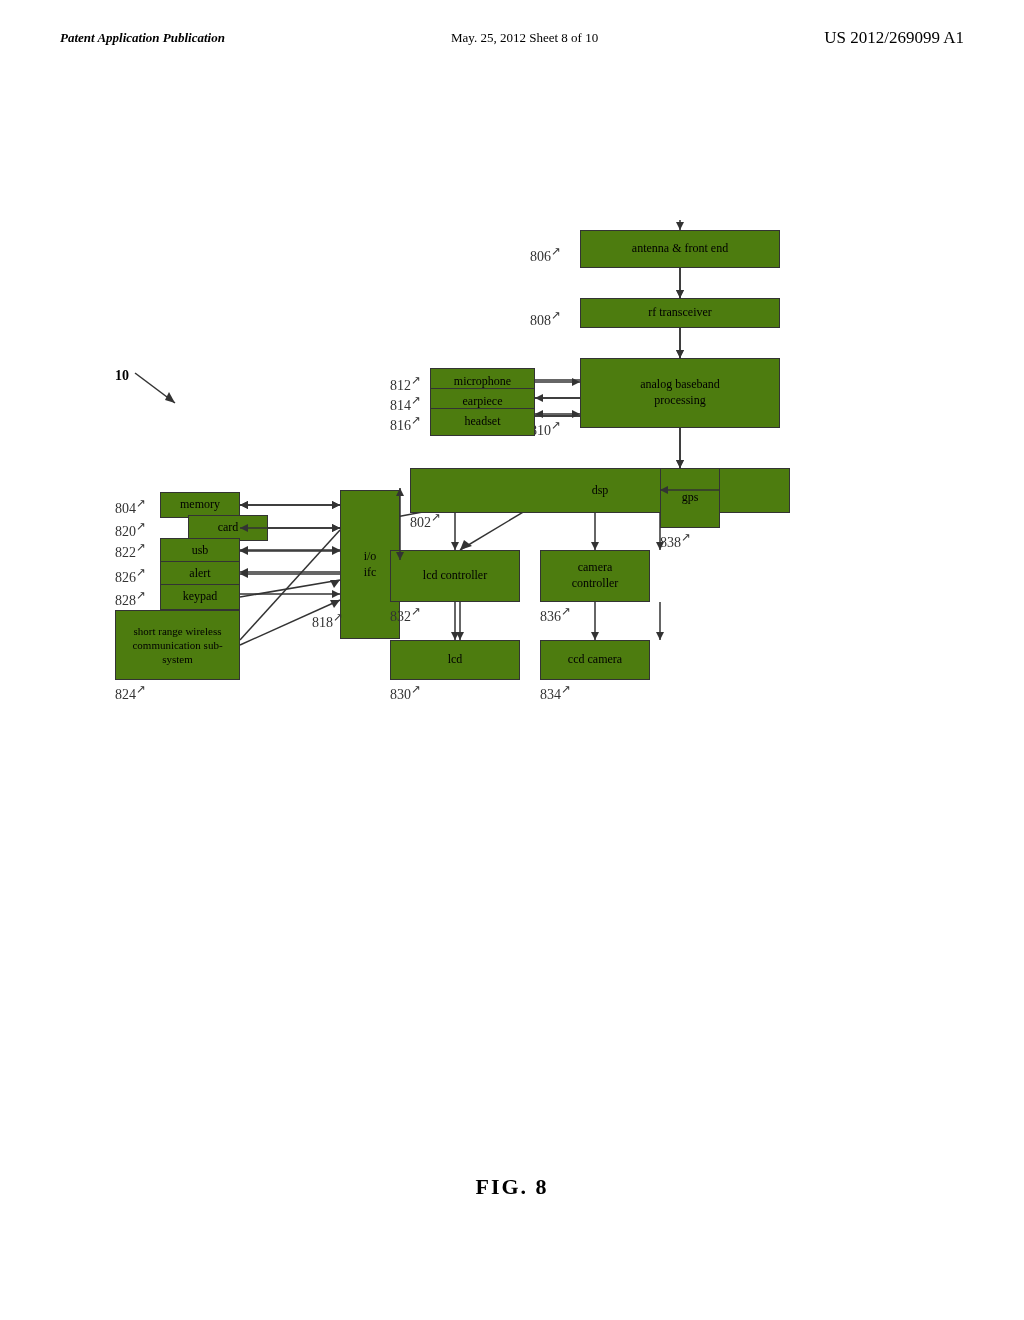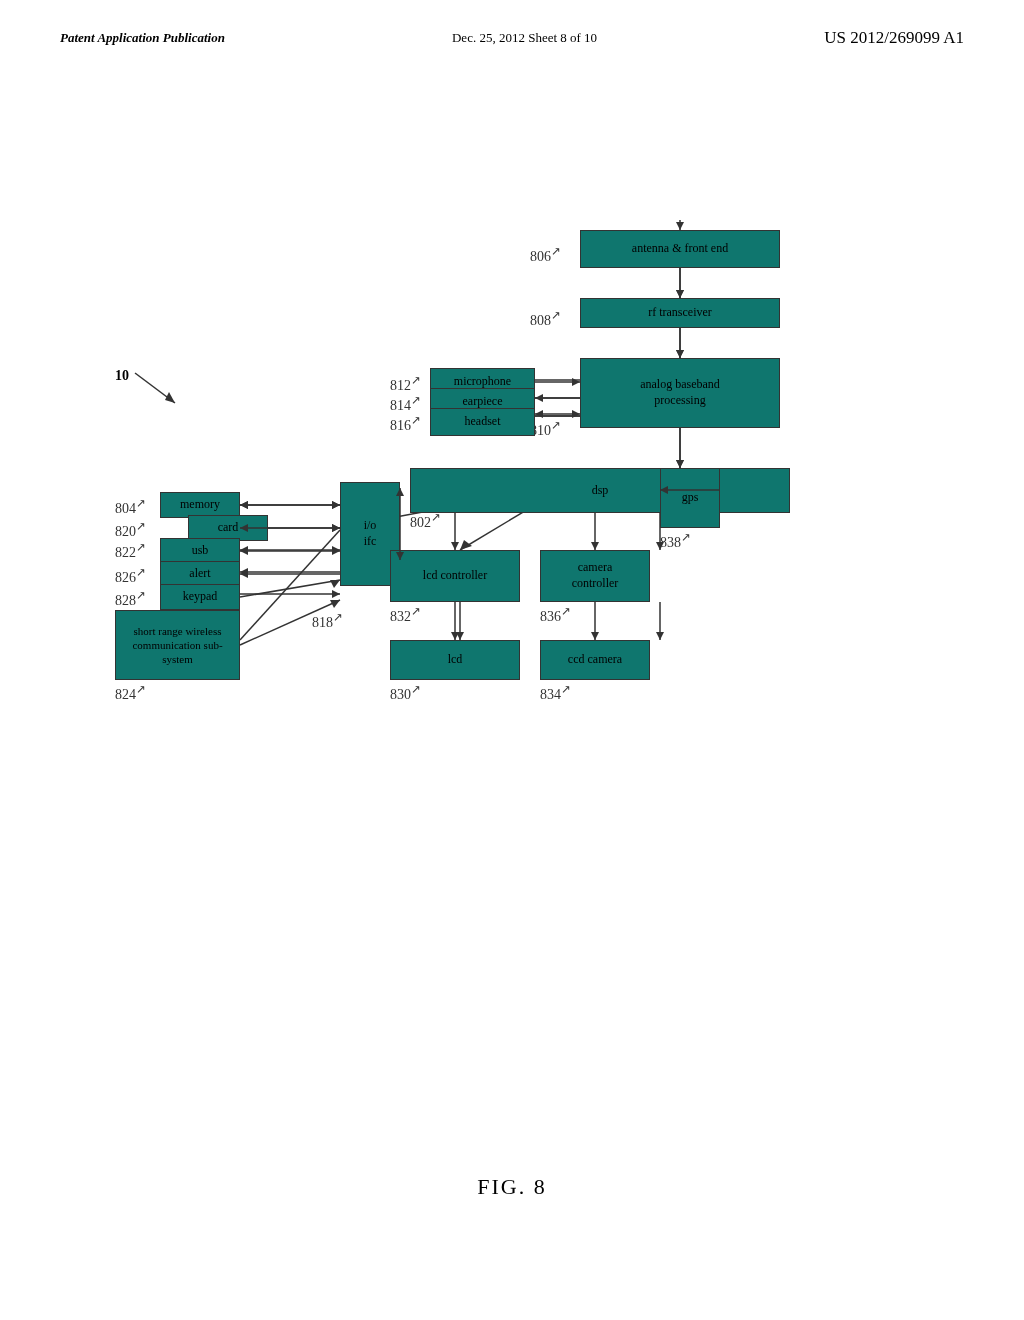--- a/index.html
+++ b/index.html
@@ -30,21 +30,21 @@
       top: 220px;
       left: 60px;
       width: 900px;
       height: 780px;
     }
 
     
     .box {
       position: absolute;
       border: 1.5px solid #333;
-      background: #0f766e;
+      background: #4d7c0f;
       display: flex;
       align-items: center;
       justify-content: center;
       text-align: center;
       font-size: 12px;
       line-height: 1.3;
     }
 
     
     .ref {
@@ -53,21 +53,21 @@
       color: #333;
     }
 
     
     .fig-caption {
       position: absolute;
       bottom: 120px;
       left: 50%;
       transform: translateX(-50%);
       font-size: 22px;
-      font-weight: normal;
+      font-weight: bold;
       letter-spacing: 2px;
     }
 
     
     .svg-overlay {
       position: absolute;
       top: 0; left: 0;
       width: 100%;
       height: 100%;
       pointer-events: none;
@@ -78,21 +78,21 @@
       position: absolute;
       font-size: 14px;
       font-weight: bold;
     }
   </style>
 </head>
 <body>
 
 <div class="header">
   <span class="header-left">Patent Application Publication</span>
-  <span class="header-center">Dec. 25, 2012  Sheet 8 of 10</span>
+  <span class="header-center">May. 25, 2012  Sheet 8 of 10</span>
   <span class="header-right">US 2012/269099 A1</span>
 </div>
 
 <div class="diagram-area">
 
   <svg class="svg-overlay">
 
     <line x1="620" y1="48" x2="620" y2="78" stroke="#333" stroke-width="1.5"></line>
     <polygon points="620,78 616,70 624,70" fill="#333"></polygon>
 
@@ -192,21 +192,21 @@
   <div class="box" style="left:370px;top:188px;width:105px;height:28px;">
     <span>headset</span>
   </div>
   <span class="ref" style="left:330px;top:193px;">816<sup>↗</sup></span>
 
   <div class="box" style="left:350px;top:248px;width:380px;height:45px;">
     <span>dsp</span>
   </div>
   <span class="ref" style="left:350px;top:290px;">802<sup>↗</sup></span>
 
-  <div class="box" style="left:280px;top:262px;width:60px;height:104px;">
+  <div class="box" style="left:280px;top:270px;width:60px;height:149px;">
     <span style="white-space:pre-line;">i/o
 ifc</span>
   </div>
   <span class="ref" style="left:252px;top:390px;">818<sup>↗</sup></span>
 
   <div class="box" style="left:100px;top:272px;width:80px;height:26px;">
     <span>memory</span>
   </div>
   <span class="ref" style="left:55px;top:276px;">804<sup>↗</sup></span>
 

